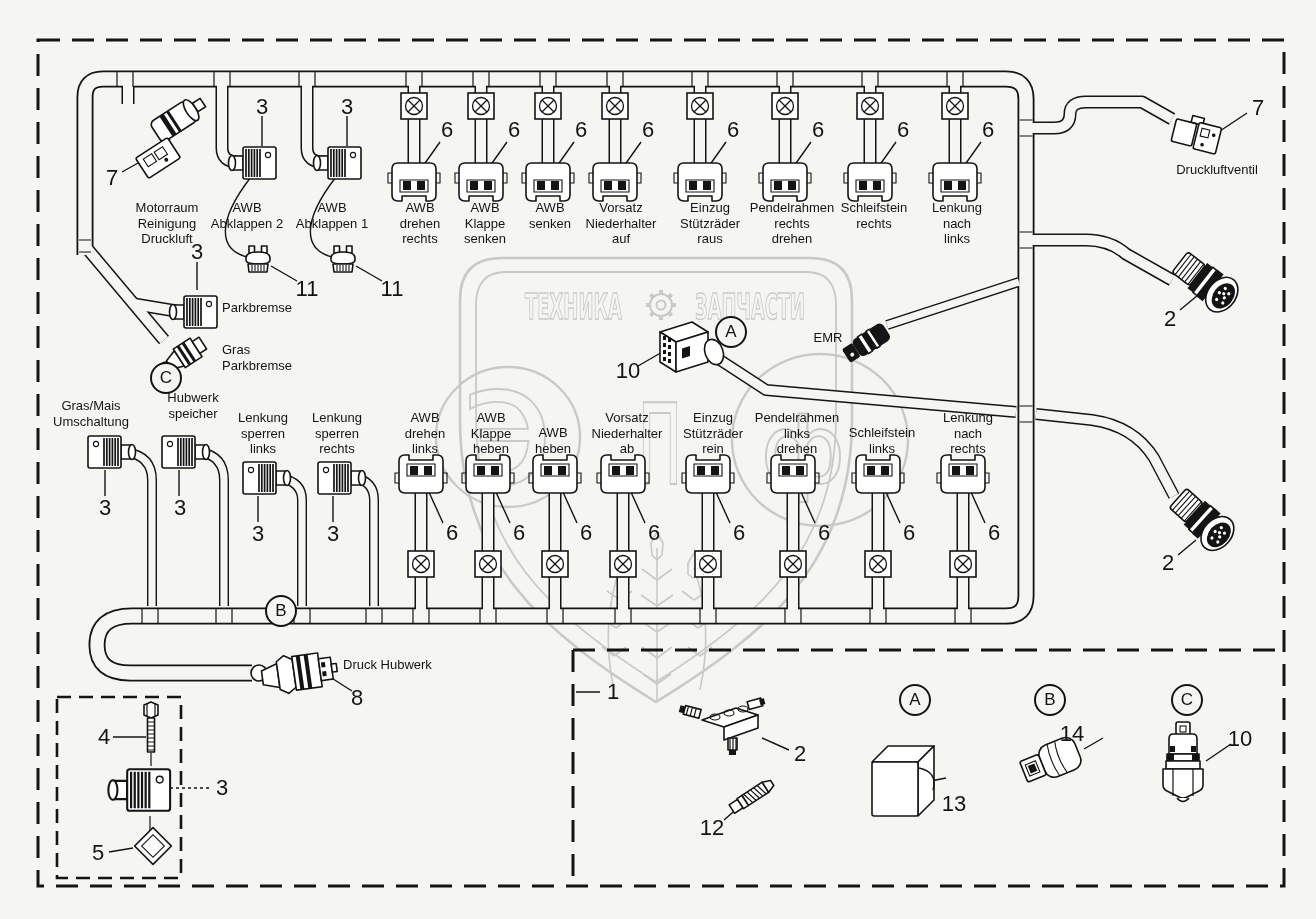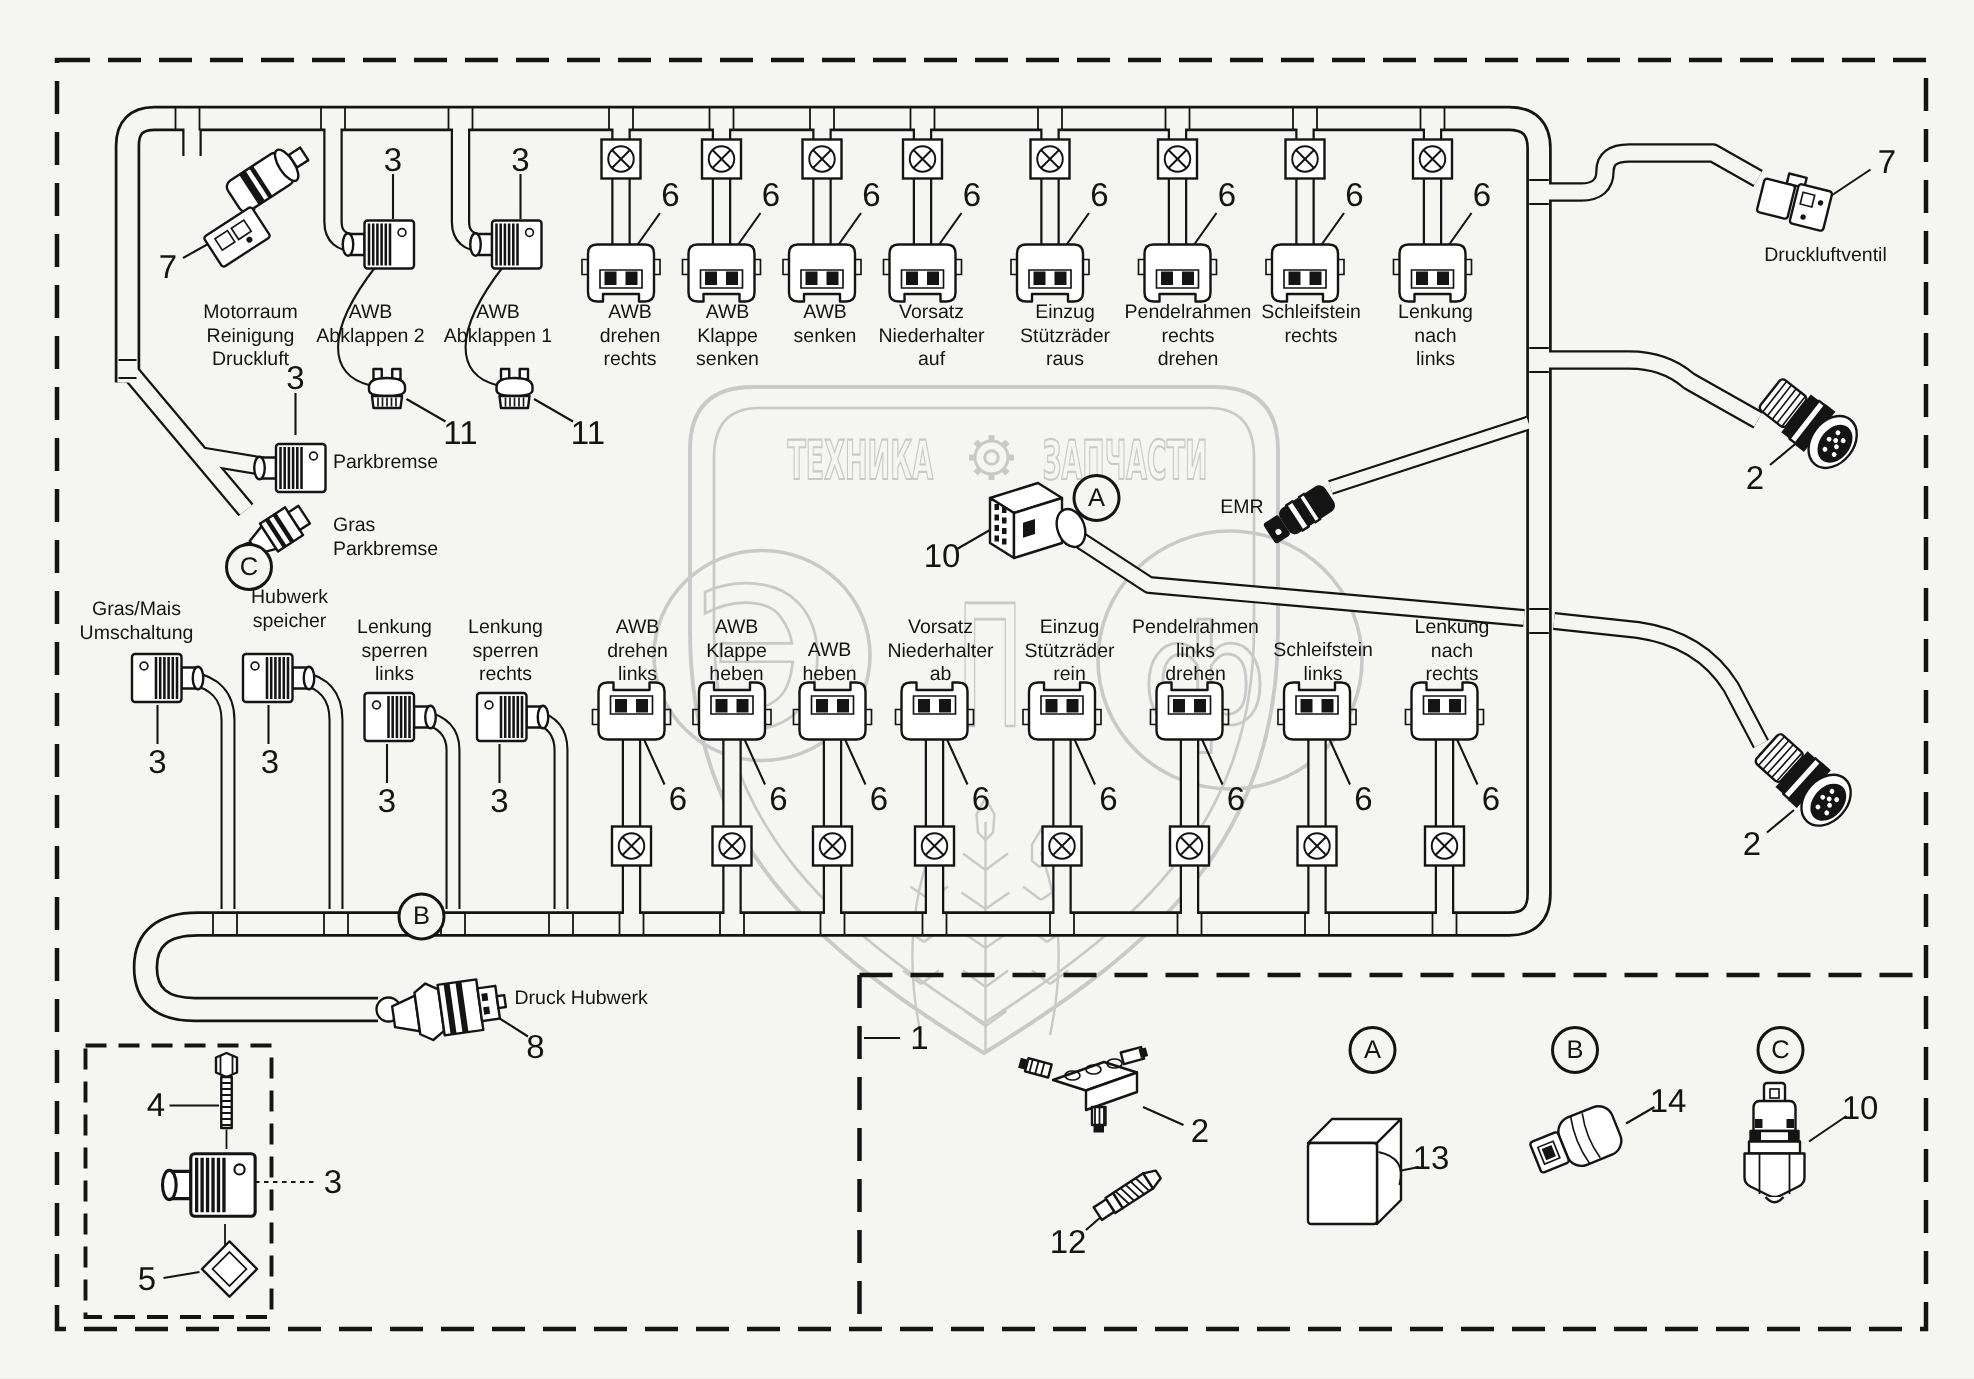--- a/index.html
+++ b/index.html
@@ -533,22 +533,22 @@
 <div class="num" style="left:1258px;top:108px">7</div>
 <div class="num" style="left:1170px;top:319px">2</div>
 <div class="num" style="left:1168px;top:563px">2</div>
 <div class="num" style="left:357px;top:698px">8</div>
 <div class="num" style="left:104px;top:737px">4</div>
 <div class="num" style="left:222px;top:788px">3</div>
 <div class="num" style="left:98px;top:853px">5</div>
 <div class="num" style="left:613px;top:692px">1</div>
 <div class="num" style="left:800px;top:754px">2</div>
 <div class="num" style="left:712px;top:828px">12</div>
-<div class="num" style="left:954px;top:772px">13</div>
-<div class="num" style="left:1112px;top:734px">14</div>
+<div class="num" style="left:954px;top:804px">13</div>
+<div class="num" style="left:1072px;top:734px">14</div>
 <div class="num" style="left:1240px;top:739px">10</div>
 
 <div class="ref" style="left:731px;top:332px">A</div>
 <div class="ref" style="left:166px;top:378px">C</div>
 <div class="ref" style="left:281px;top:611px">B</div>
 <div class="ref" style="left:915px;top:700px">A</div>
 <div class="ref" style="left:1050px;top:700px">B</div>
 <div class="ref" style="left:1187px;top:700px">C</div>
 </div>
 

